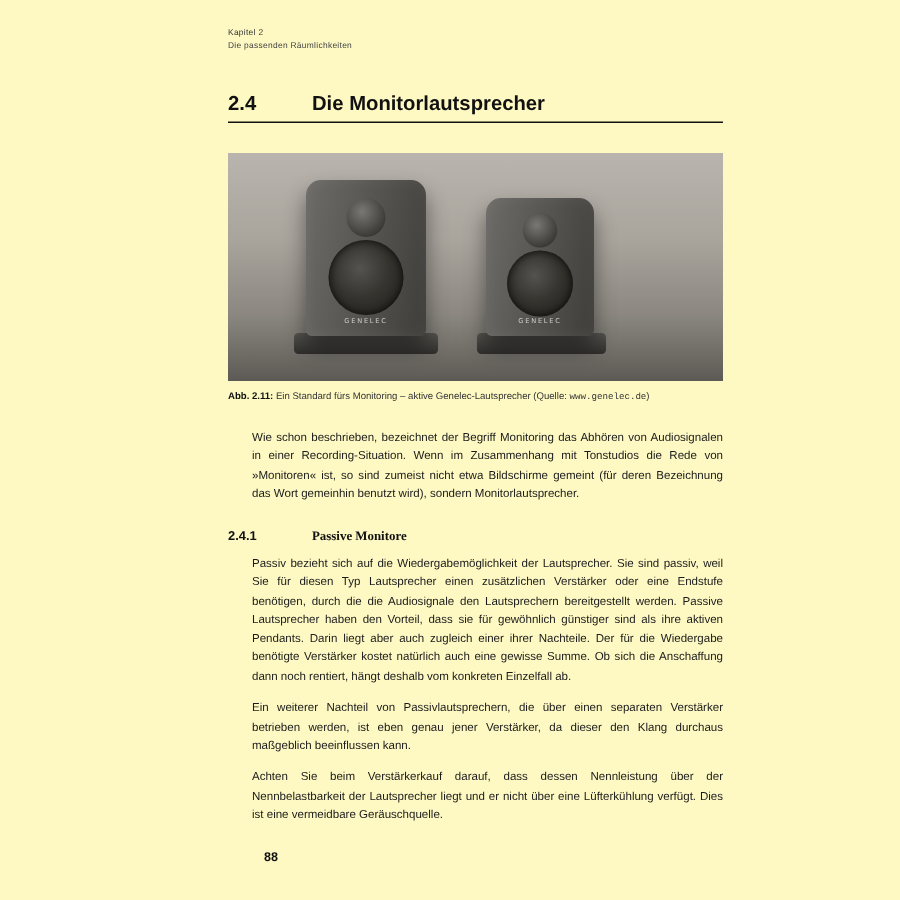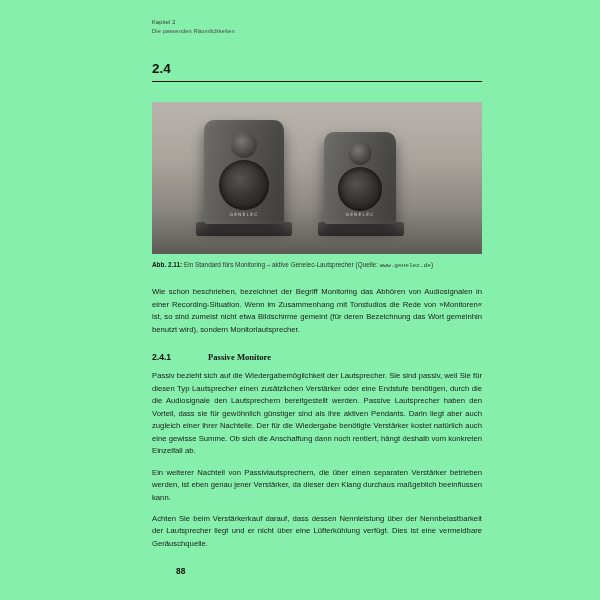--- a/index.html
+++ b/index.html
@@ -12,21 +12,21 @@
     background: #ffffff;
     font-family: "Liberation Sans", sans-serif;
     color: #1a1a1a;
     overflow: hidden;
   }
   .page {
     position: relative;
     width: 600px;
     height: 600px;
     box-sizing: border-box;
-    background: #86efac;
+    background: #fef9c3;
   }
   .content {
     position: absolute;
     left: 152px;
     top: 18px;
     width: 330px;
   }
 
   
   .running-head {
@@ -142,21 +142,21 @@
     margin: 6px 0 16px 0;
   }
   .caption b { font-weight: bold; color: #111; }
   .caption .mono { font-family: "Liberation Mono", monospace; font-size: 6.1px; }
 
   
   p.body {
     font-size: 7.7px;
     line-height: 1.62;
     color: #1b1b1b;
-    margin: 0 0 9px 0;
+    margin: 0 0 9px 16px;
     text-align: justify;
     hyphens: auto;
   }
 
   
   .sub-heading {
     display: flex;
     align-items: flex-start;
     margin: 16px 0 8px 0;
   }
@@ -192,20 +192,21 @@
 
   <div class="content">
 
     <div class="running-head">
       <span class="rh-line1">Kapitel 2</span>
       <span class="rh-line2">Die passenden Räumlichkeiten</span>
     </div>
 
     <div class="sec-heading">
       <span class="sec-num">2.4</span>
+      <span class="sec-title">Die Monitorlautsprecher</span>
     </div>
     <hr class="rule">
 
     <div class="figure">
       <div class="floor"></div>
 
       <div class="stand left"></div>
       <div class="stand right"></div>
 
       <div class="spk left">

